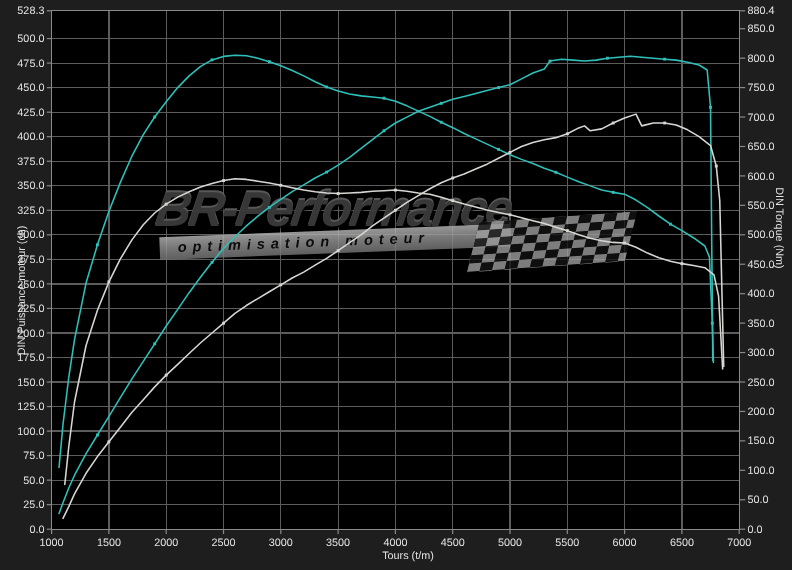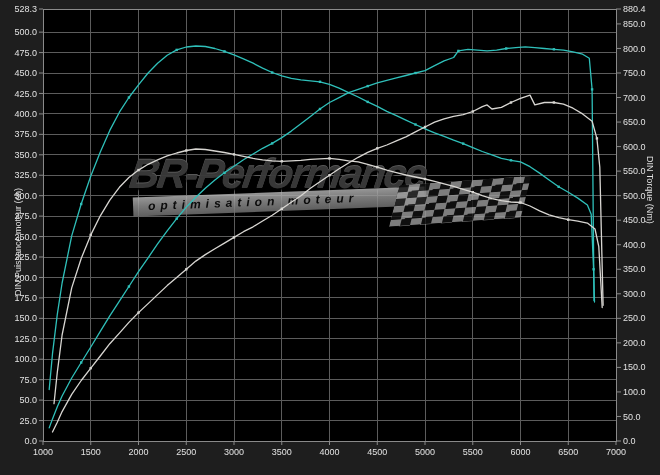--- a/index.html
+++ b/index.html
@@ -244,13 +244,14 @@
       <rect x="376.1" y="147.1" width="2.4" height="2.4" fill="#d8d6d2"></rect>
       <rect x="423.8" y="125.8" width="2.4" height="2.4" fill="#d8d6d2"></rect>
       <rect x="471.6" y="110.3" width="2.4" height="2.4" fill="#d8d6d2"></rect>
       <rect x="509.8" y="101.3" width="2.4" height="2.4" fill="#d8d6d2"></rect>
       <rect x="552.7" y="101.3" width="2.4" height="2.4" fill="#d8d6d2"></rect>
       <rect x="595.7" y="137.2" width="2.4" height="2.4" fill="#d8d6d2"></rect>
     </svg>
 
   <div class="axis-title left">DIN Puissance moteur (ch)</div>
   <div class="axis-title right">DIN Torque (Nm)</div>
+  <div class="axis-title bottom">Tours (t/m)</div>
 </div>
 
 </body></html>

